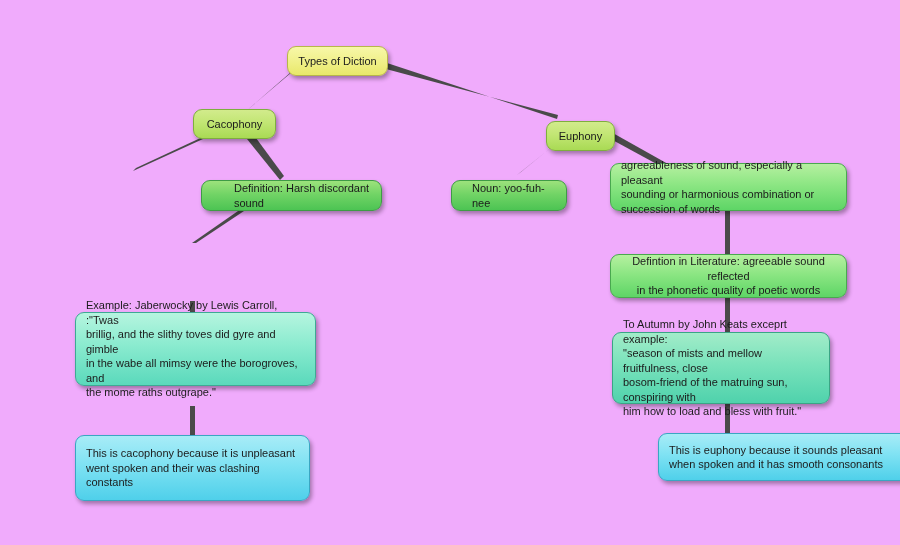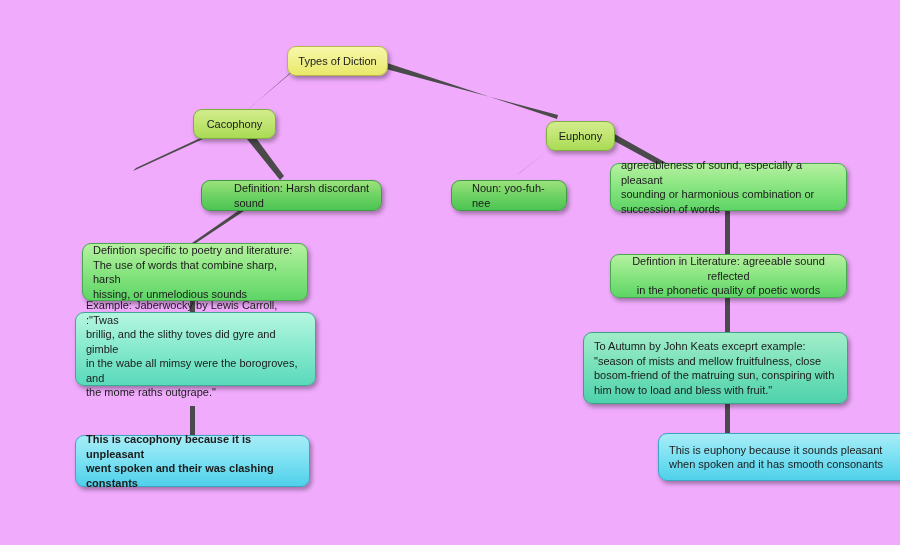--- a/index.html
+++ b/index.html
@@ -127,46 +127,41 @@
   <div class="node n-green" style="left:451px; top:180px; width:116px; height:31px;padding-left:20px;">
     <span class="txt">Noun: yoo-fuh-nee</span>
   </div>
 
   <div class="node n-lgreen" style="left:610px; top:163px; width:237px; height:48px;">
     <span class="txt">agreeableness of sound, especially a pleasant
 sounding or harmonious combination or
 succession of words</span>
   </div>
 
-  <div class="node n-lgreen" style="left:82px; top:243px; width:226px; height:58px;">
-    <span class="txt">Defintion specific to poetry and literature:
-The use of words that combine sharp, harsh
-hissing, or unmelodious sounds</span>
-  </div>
 
   <div class="node n-lgreen" style="left:610px; top:254px; width:237px; height:44px;text-align:center;">
     <span class="txt">Defintion in Literature: agreeable sound reflected
 in the phonetic quality of poetic words</span>
   </div>
 
   <div class="node n-teal" style="left:75px; top:312px; width:241px; height:74px;">
     <span class="txt">Example: Jaberwocky by Lewis Carroll, :"Twas
 brillig, and the slithy toves did gyre and gimble
 in the wabe all mimsy were the borogroves, and
 the mome raths outgrape."</span>
   </div>
 
-  <div class="node n-teal-deep" style="left:583px; top:332px; width:265px; height:72px;">
+  <div class="node n-teal-deep" style="left:612px; top:332px; width:218px; height:72px;">
     <span class="txt">To Autumn by John Keats exceprt example:
 "season of mists and mellow fruitfulness, close
 bosom-friend of the matruing sun, conspiring with
 him how to load and bless with fruit."</span>
   </div>
 
-  <div class="node n-cyan" style="left:75px; top:435px; width:235px; height:52px;font-weight:bold;">
+  <div class="node n-cyan" style="left:75px; top:435px; width:235px; height:66px;">
     <span class="txt">This is cacophony because it is unpleasant
 went spoken and their was clashing constants</span>
   </div>
 
   <div class="node n-cyan" style="left:610px; top:433px; width:258px; height:48px;margin-left:48px;">
     <span class="txt">This is euphony because it sounds pleasant
 when spoken and it has smooth consonants</span>
   </div>
 
 </div>

